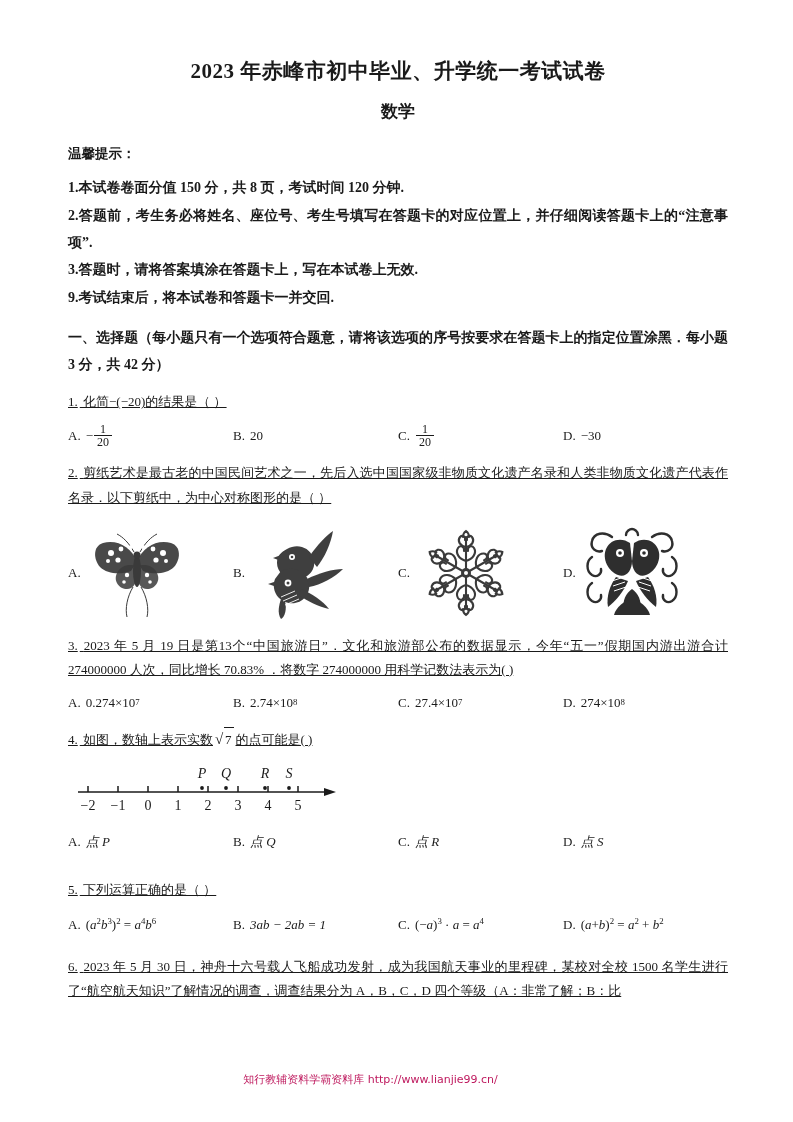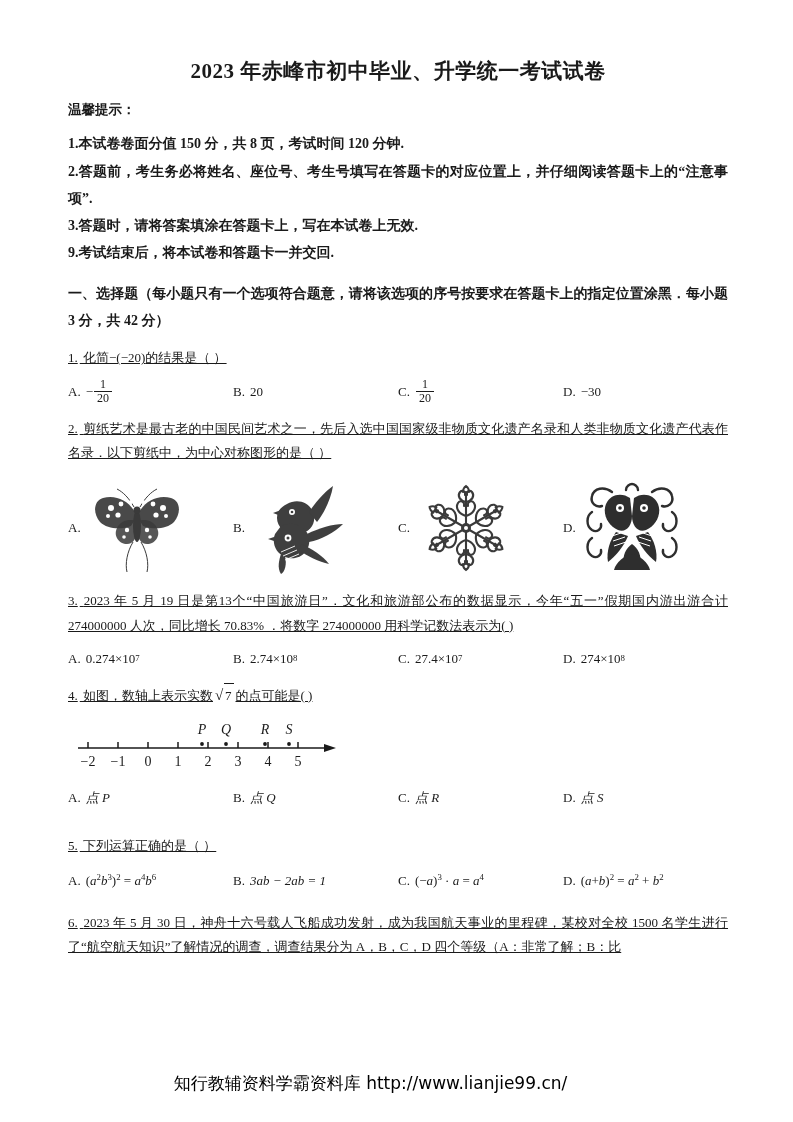--- a/index.html
+++ b/index.html
@@ -157,32 +157,33 @@
     margin-left: 4px;
   }
 
   
   .footer {
     position: absolute;
     left: 0;
     top: 1072px;
     width: 741px;
     text-align: center;
-    font-size: 17px;
-    color: #000000;
+    font-size: 11px;
+    color: #be185d;
     font-family: "DejaVu Sans", "Liberation Sans", sans-serif;
   }
 </style>
 </head>
 <body>
 
 <div class="page">
   <div class="content">
 
     <div class="doc-title">2023 年赤峰市初中毕业、升学统一考试试卷</div>
+    <div class="doc-subtitle">数学</div>
 
     <div class="notice-head">温馨提示：</div>
     <p class="notice-item">1.本试卷卷面分值 150 分，共 8 页，考试时间 120 分钟.</p>
     <p class="notice-item">2.答题前，考生务必将姓名、座位号、考生号填写在答题卡的对应位置上，并仔细阅读答题卡上的“注意事项”.</p>
     <p class="notice-item">3.答题时，请将答案填涂在答题卡上，写在本试卷上无效.</p>
     <p class="notice-item">9.考试结束后，将本试卷和答题卡一并交回.</p>
 
     <div class="section-head">一、选择题（每小题只有一个选项符合题意，请将该选项的序号按要求在答题卡上的指定位置涂黑．每小题 3 分，共 42 分）</div>
 
     <div class="q">

